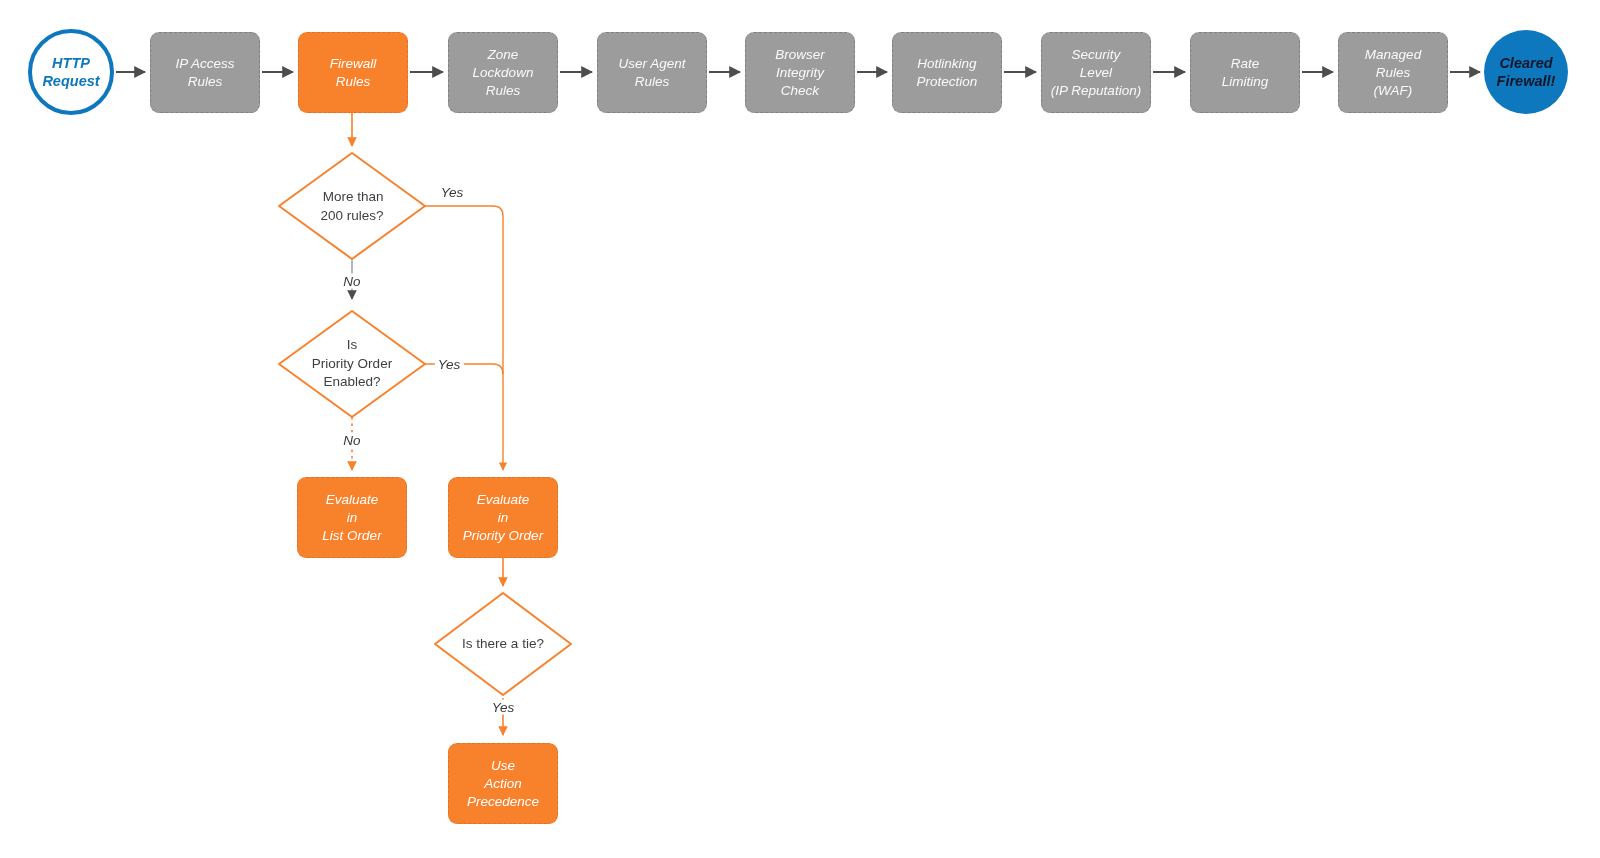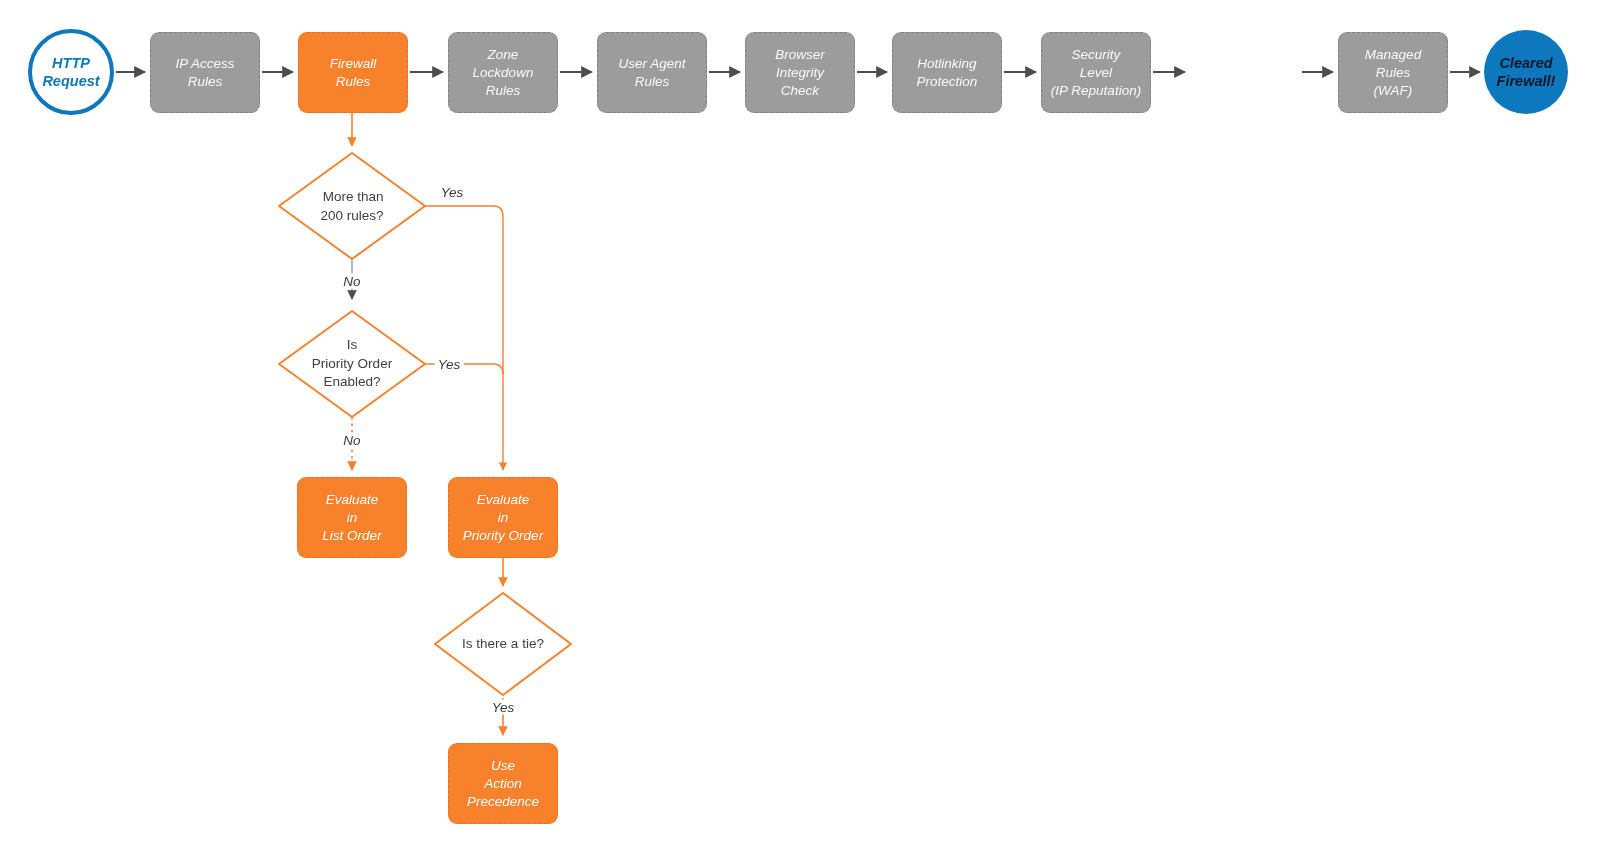--- a/index.html
+++ b/index.html
@@ -138,20 +138,24 @@
   </div>
   <div class="box gray s5">
     <span class="lbl">Hotlinking
 Protection</span>
   </div>
   <div class="box gray s6">
     <span class="lbl">Security
 Level
 (IP Reputation)</span>
   </div>
+  <div class="box gray s7">
+    <span class="lbl">Rate
+Limiting</span>
+  </div>
   <div class="box gray s8">
     <span class="lbl">Managed
 Rules
 (WAF)</span>
   </div>
 
   <div class="diamond-label" style="left:352px; top:206px;text-align:right;">More than
 200 rules?</div>
   <div class="diamond-label" style="left:352px; top:364px;">Is
 Priority Order

